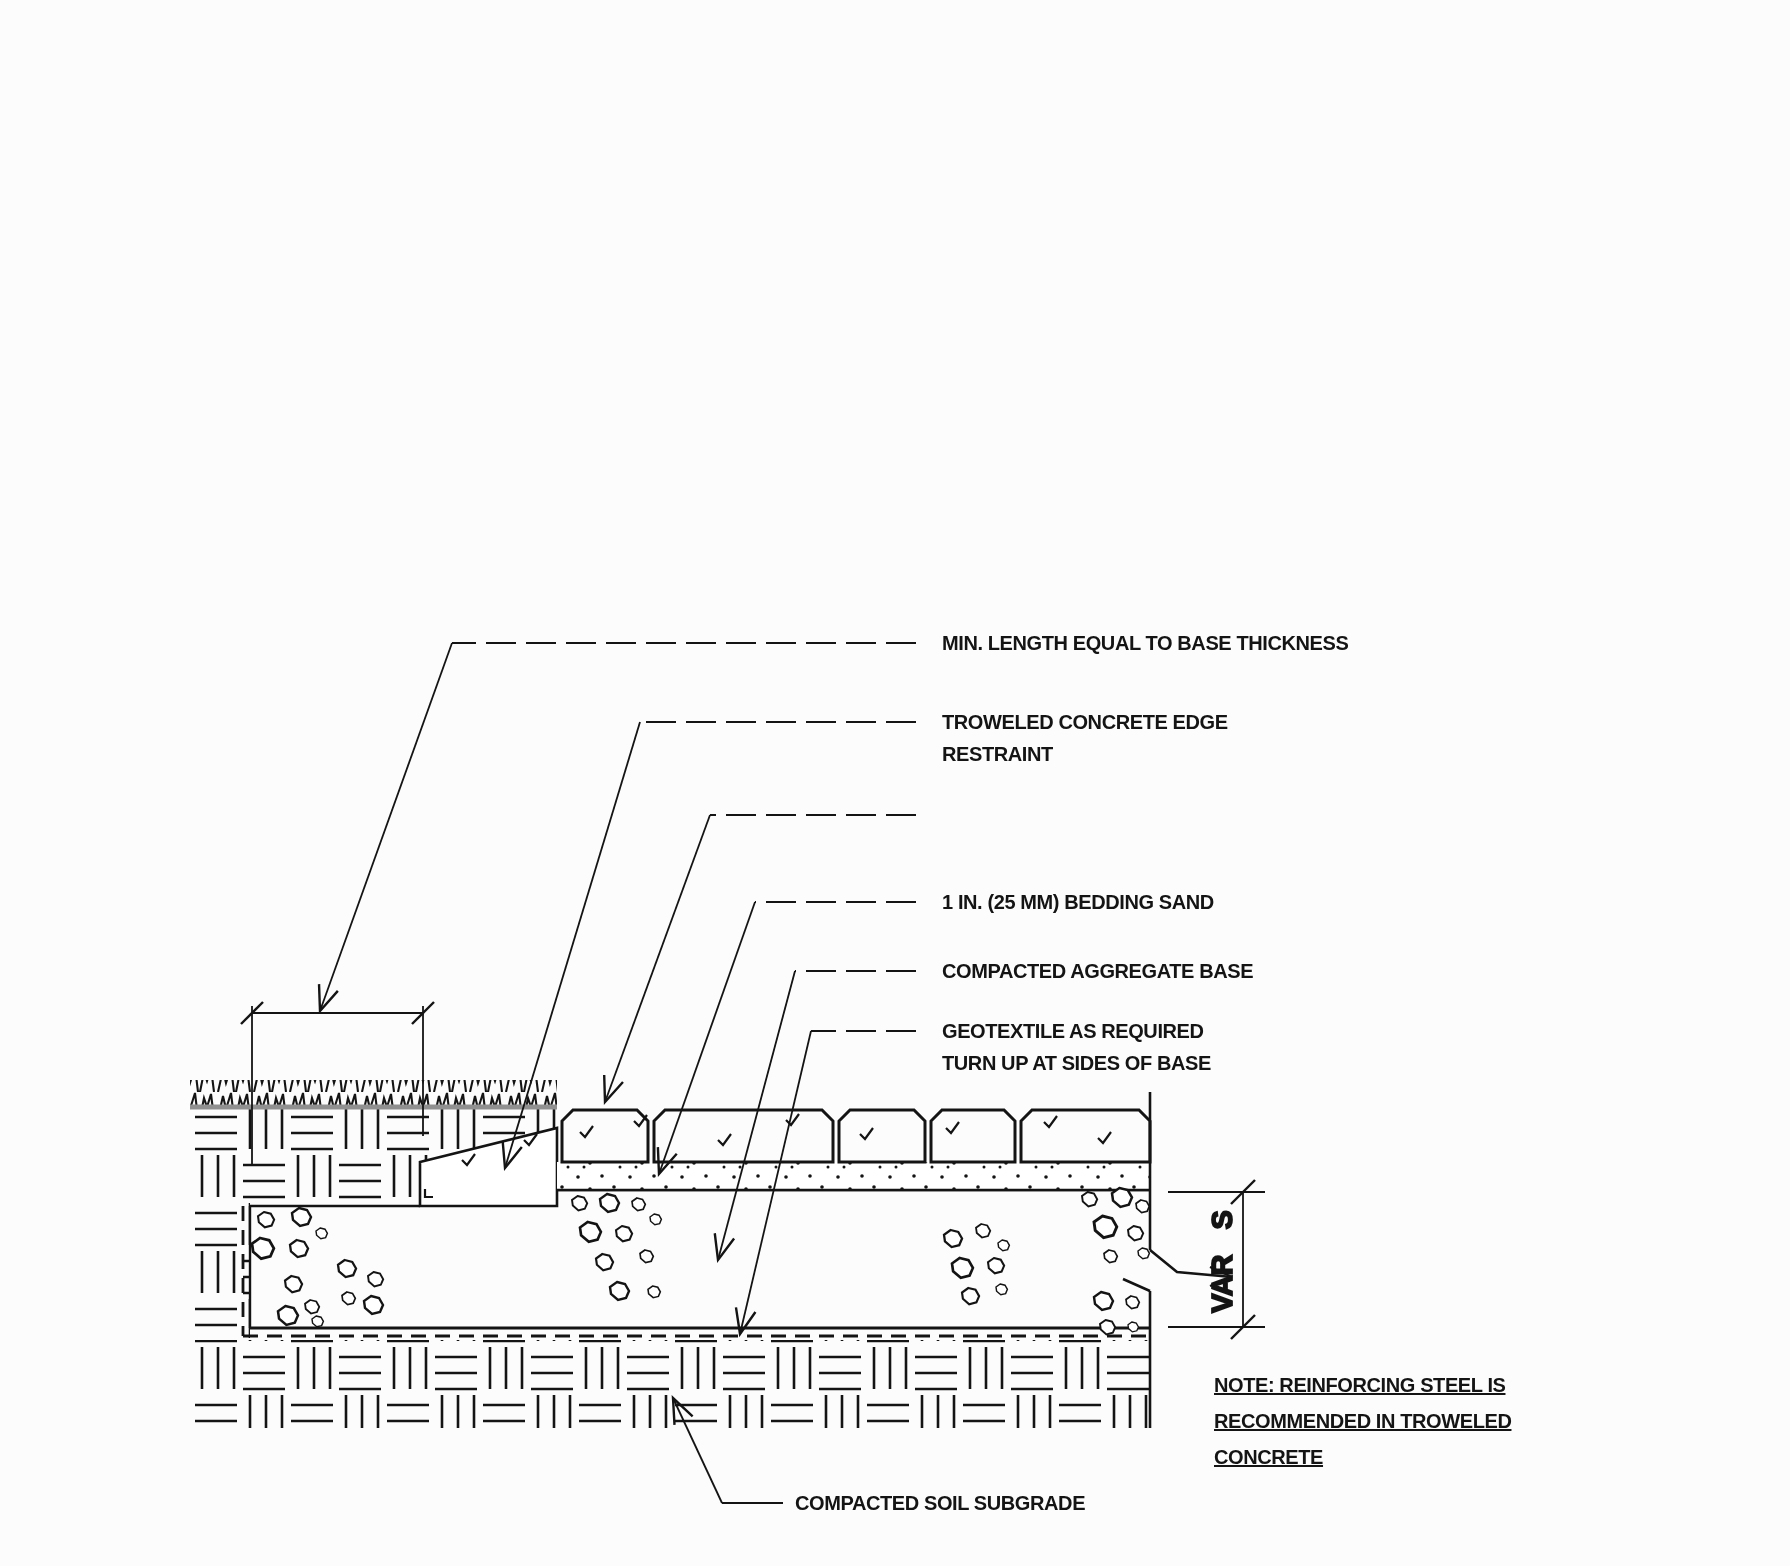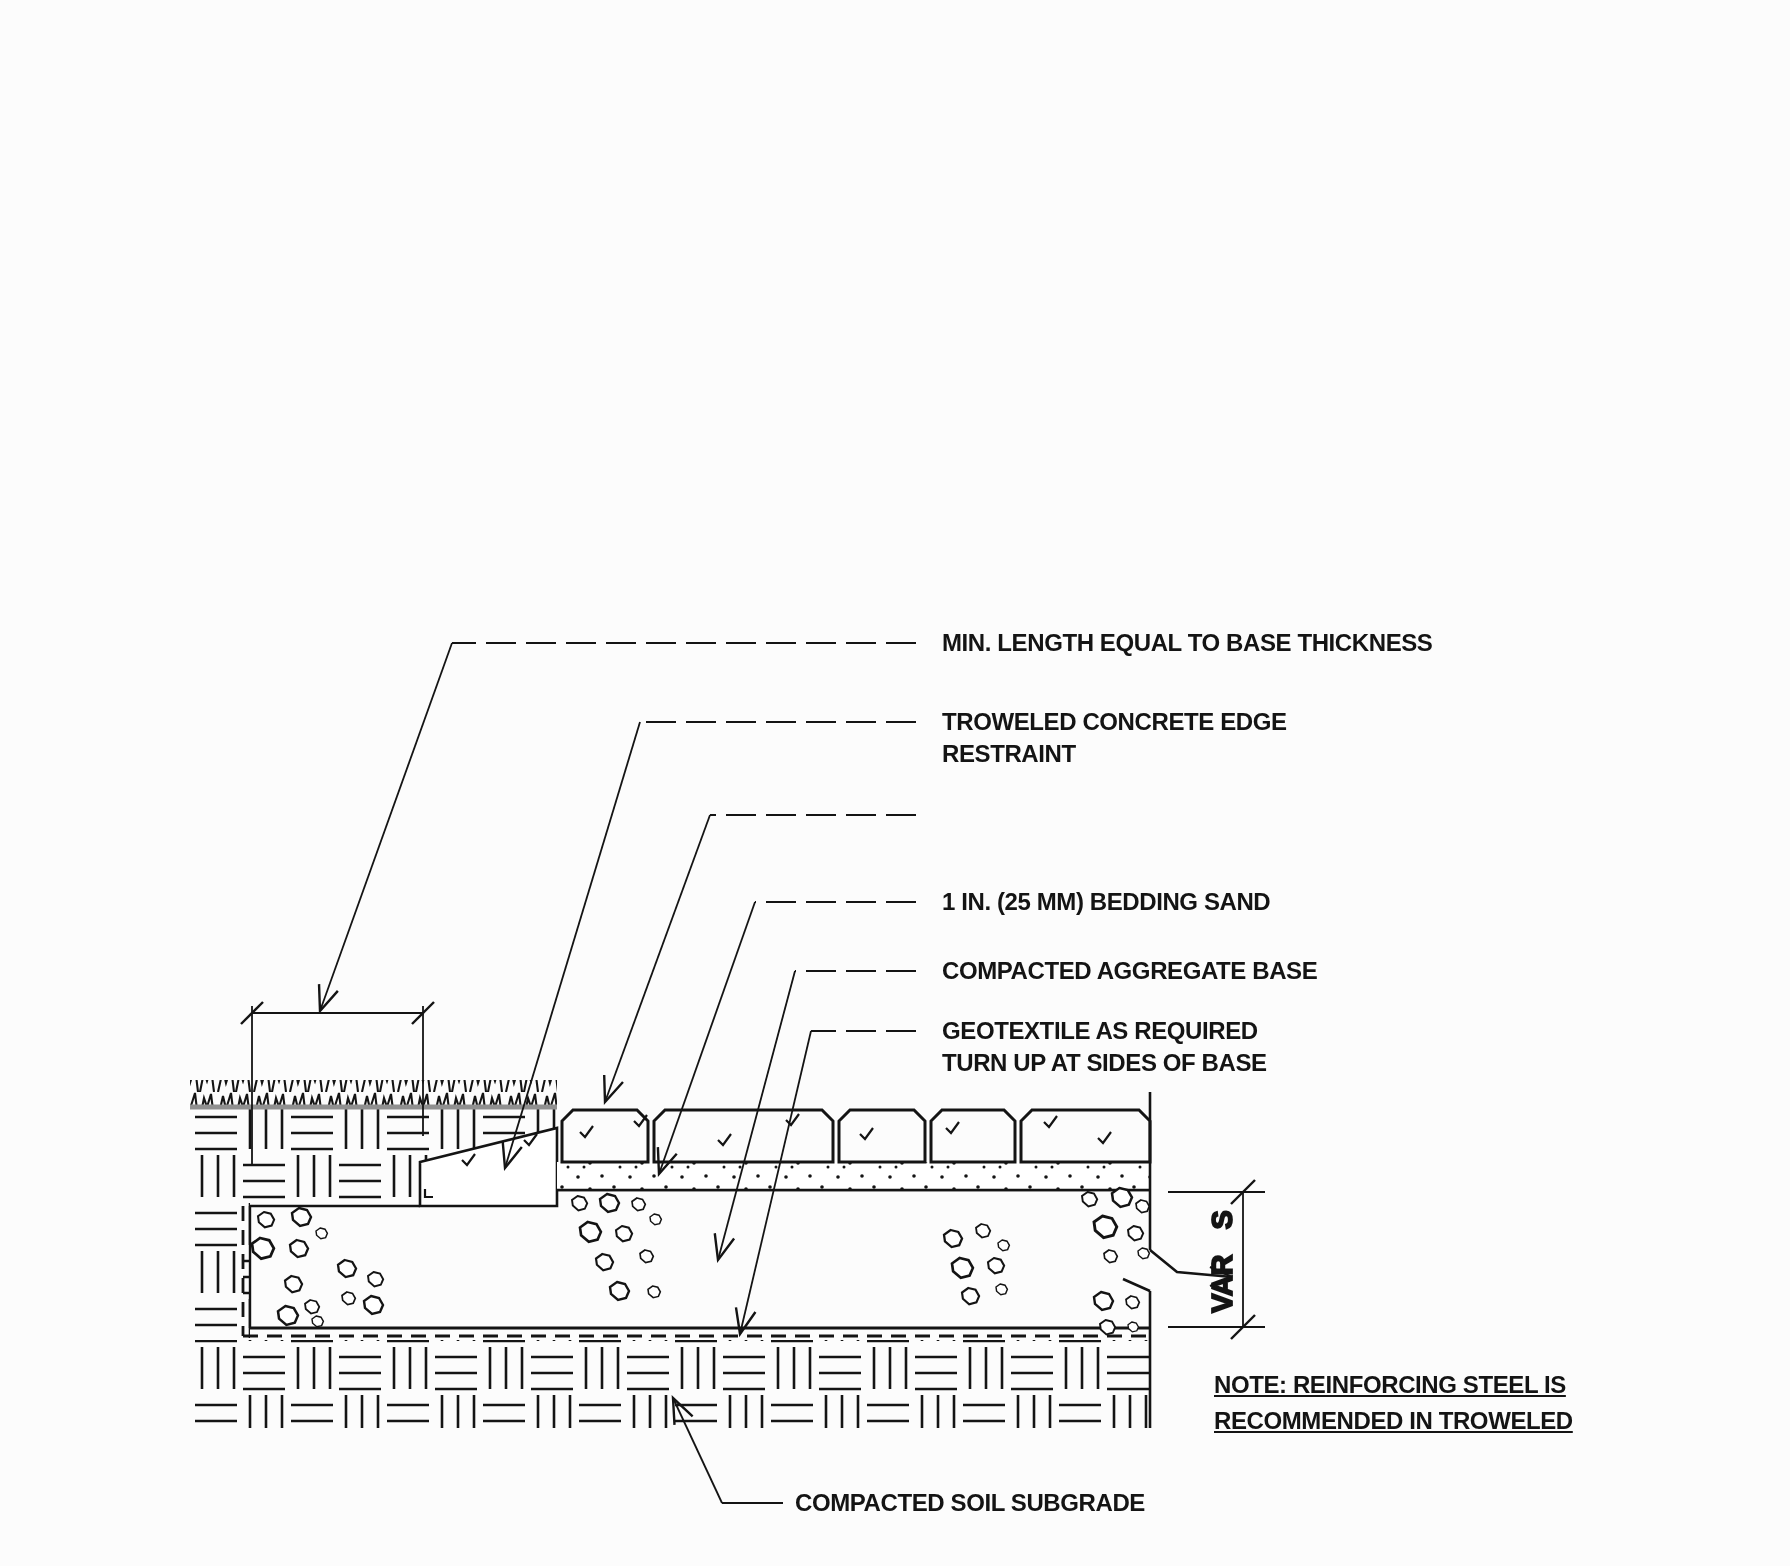--- a/index.html
+++ b/index.html
@@ -5,21 +5,21 @@
   :root{ --ink:#141414; --bg:#fcfcfc; }
   html,body{ margin:0; padding:0; background:var(--bg); }
   #stage{
     position:relative; width:1790px; height:1566px; background:var(--bg);
     font-family:"Liberation Sans", sans-serif; color:var(--ink);
     overflow:hidden;
   }
   #stage svg{ position:absolute; left:0; top:0; }
   .lbl{
     position:absolute;
-    font-weight:700; font-size:24px; line-height:32px; letter-spacing:-0.4px;
+    font-weight:700; font-size:20px; line-height:32px; letter-spacing:-0.4px;
     color:var(--ink); white-space:nowrap;
   }
   .lbl.note{ line-height:36px;text-decoration:underline; }
   svg .ln{ stroke:var(--ink); fill:none; }
   svg text{
     font-family:"Liberation Sans", sans-serif;
     font-weight:700; font-size:29px; fill:var(--ink); letter-spacing:-0.4px;
   }
 </style>
 </head>
@@ -239,19 +239,20 @@
     <div>TURN UP AT SIDES OF BASE</div>
   </div>
 
   <div class="lbl" style="left:942px; top:955px">
     <div>COMPACTED AGGREGATE BASE</div>
   </div>
 
   <div class="lbl note" style="left:1214px; top:1367px">
     <div>NOTE: REINFORCING STEEL IS</div>
     <div>RECOMMENDED IN TROWELED</div>
+    <div>CONCRETE</div>
   </div>
 
   <div class="lbl" style="left:795px; top:1487px">
     <div>COMPACTED SOIL SUBGRADE</div>
   </div>
 
 </div>
 
 </body></html>

